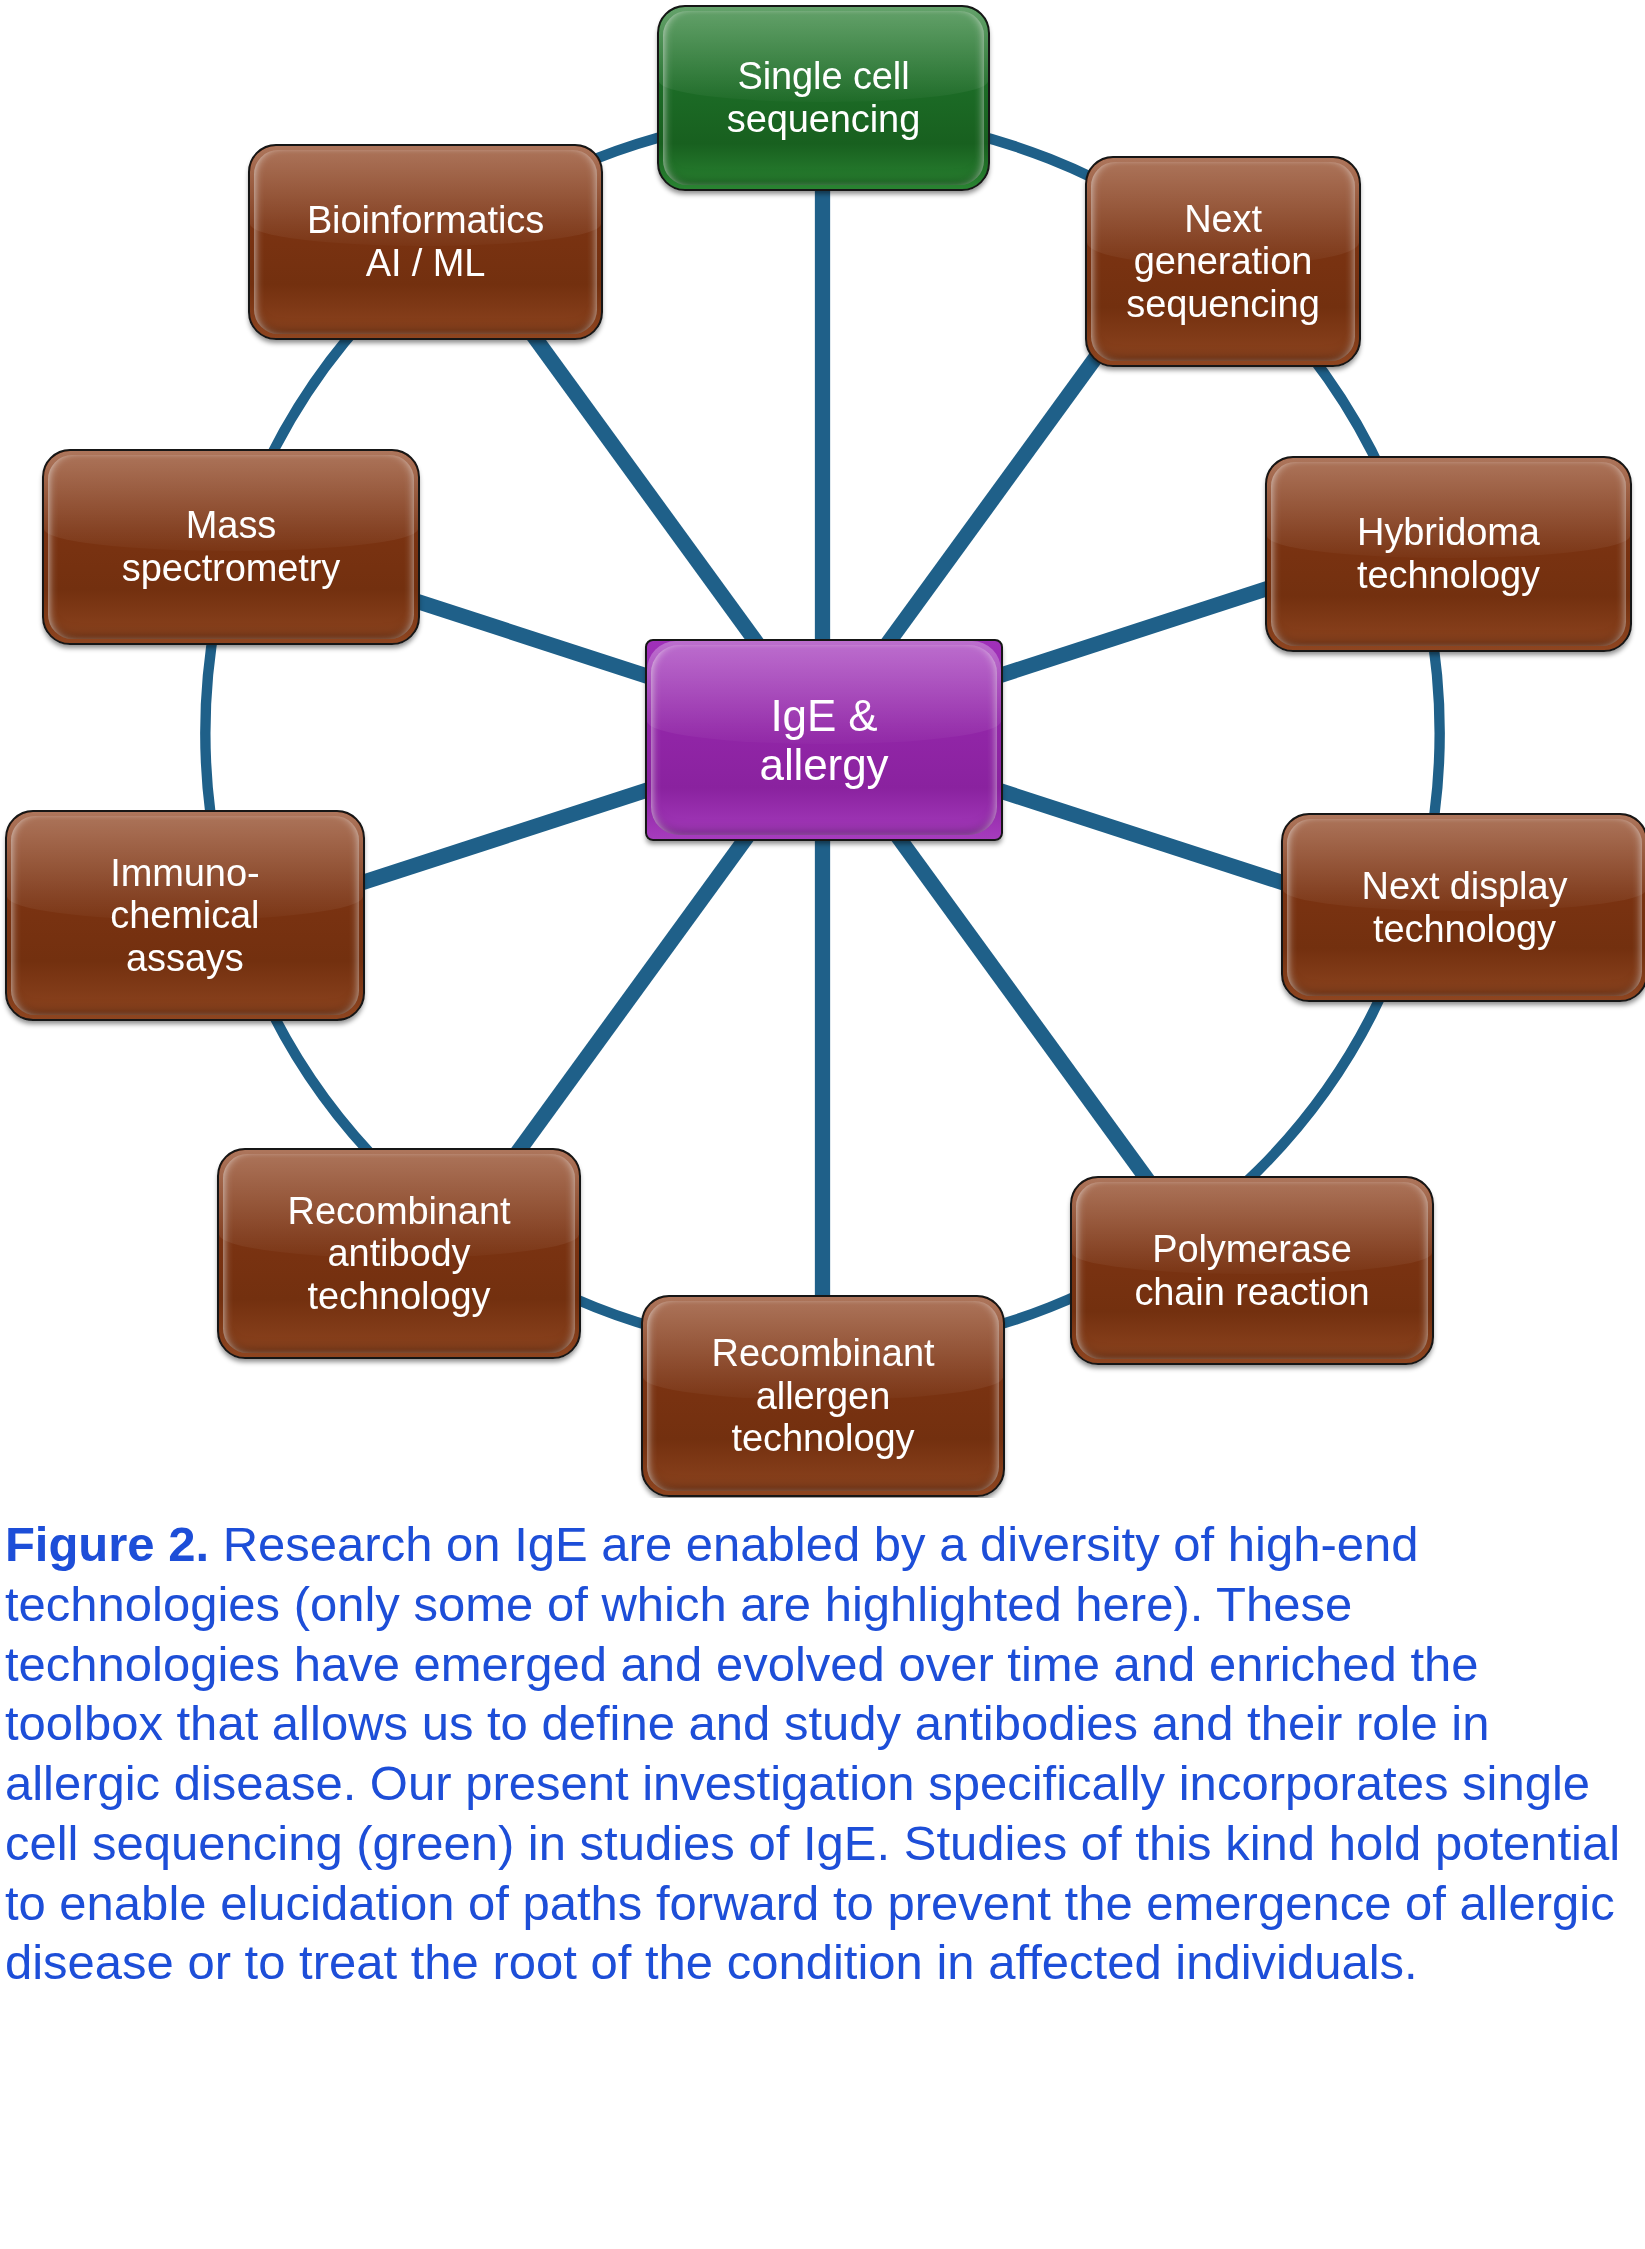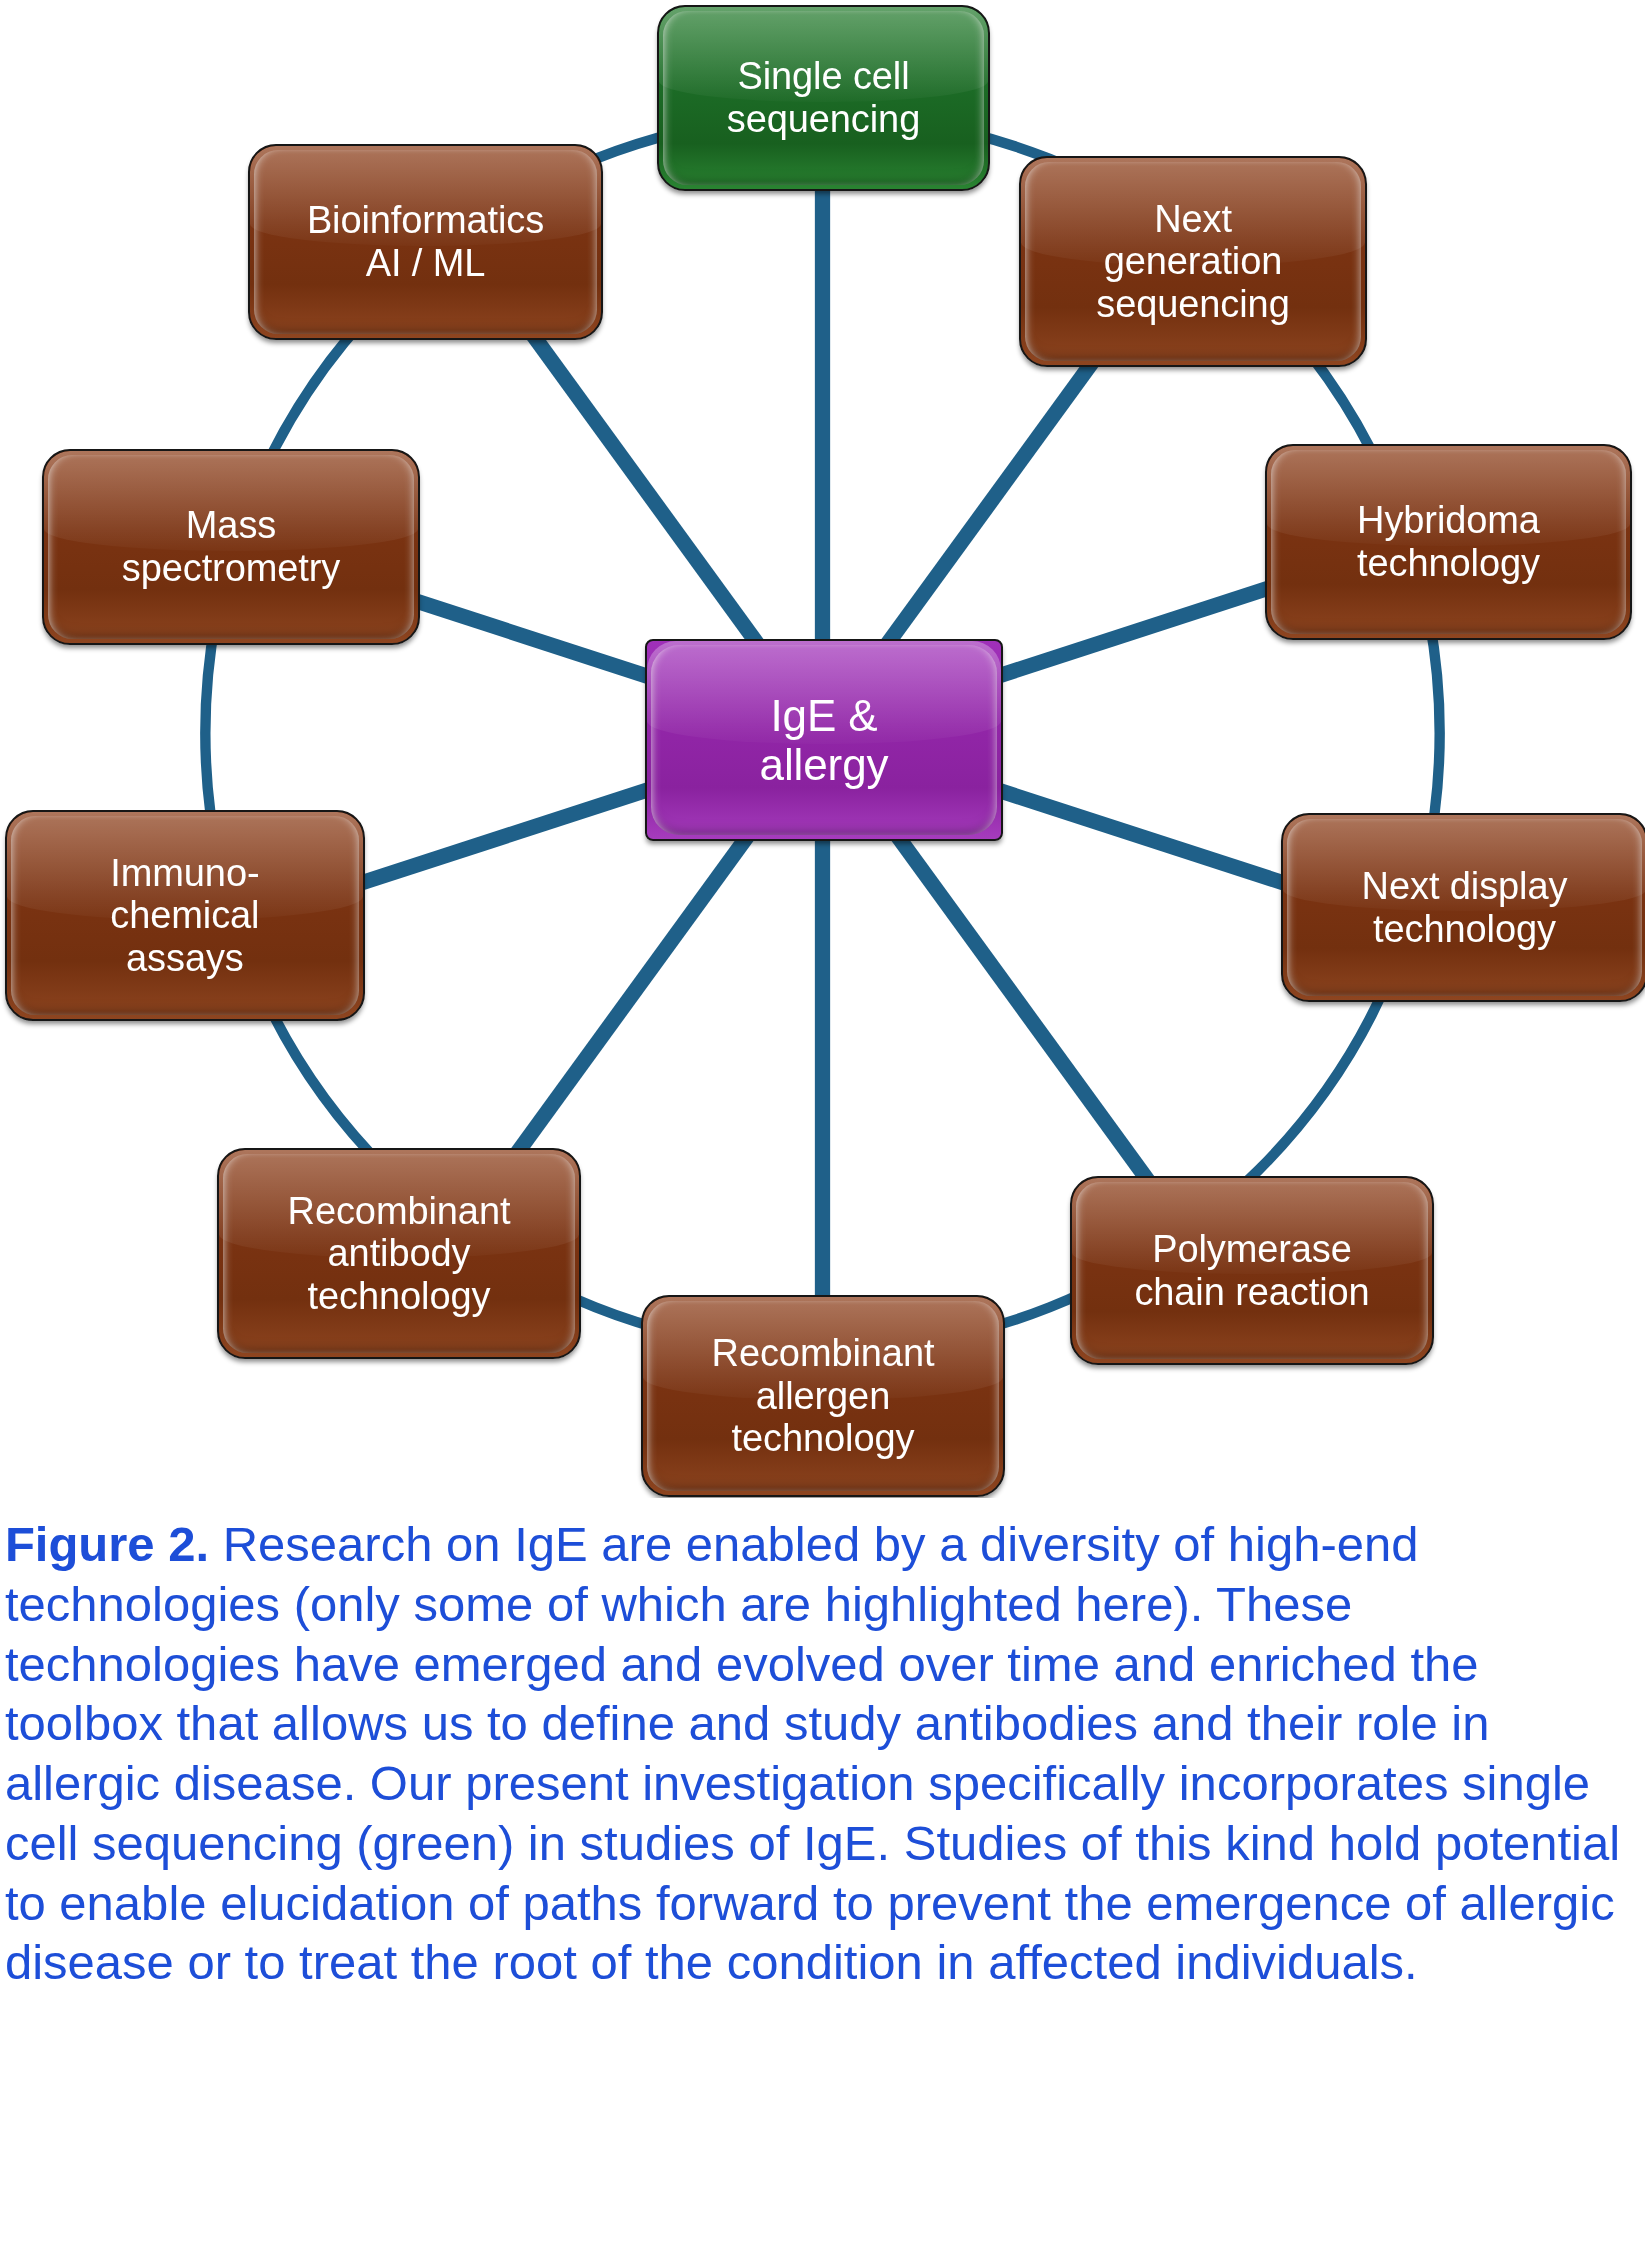--- a/index.html
+++ b/index.html
@@ -121,27 +121,27 @@
         <line x1="1346" y1="1199" x2="385" y2="887"></line>
         <line x1="1346" y1="1199" x2="752" y2="383"></line>
       </g>
     </svg>
 
     <div class="node node-green fs-62" style="left:657px; top:4.9px; width:333px; height:186px;">
       <span class="label">Single cell
 sequencing</span>
     </div>
 
-    <div class="node node-brown fs-62" style="left:1019px; top:156px; width:348px; height:211px;align-items:center;">
+    <div class="node node-brown fs-62" style="left:1085px; top:156px; width:276px; height:211px;align-items:center;">
       <span class="label">Next
 generation
 sequencing</span>
     </div>
 
-    <div class="node node-brown fs-62" style="left:1265px; top:444px; width:367px; height:196px;">
+    <div class="node node-brown fs-62" style="left:1265px; top:456px; width:367px; height:196px;">
       <span class="label">Hybridoma
 technology</span>
     </div>
 
     <div class="node node-brown fs-62" style="left:1281px; top:813px; width:367px; height:189px;">
       <span class="label">Next display
 technology</span>
     </div>
 
     <div class="node node-brown fs-62" style="left:1070px; top:1152px; width:364px; height:189px;margin-top:24px;">

